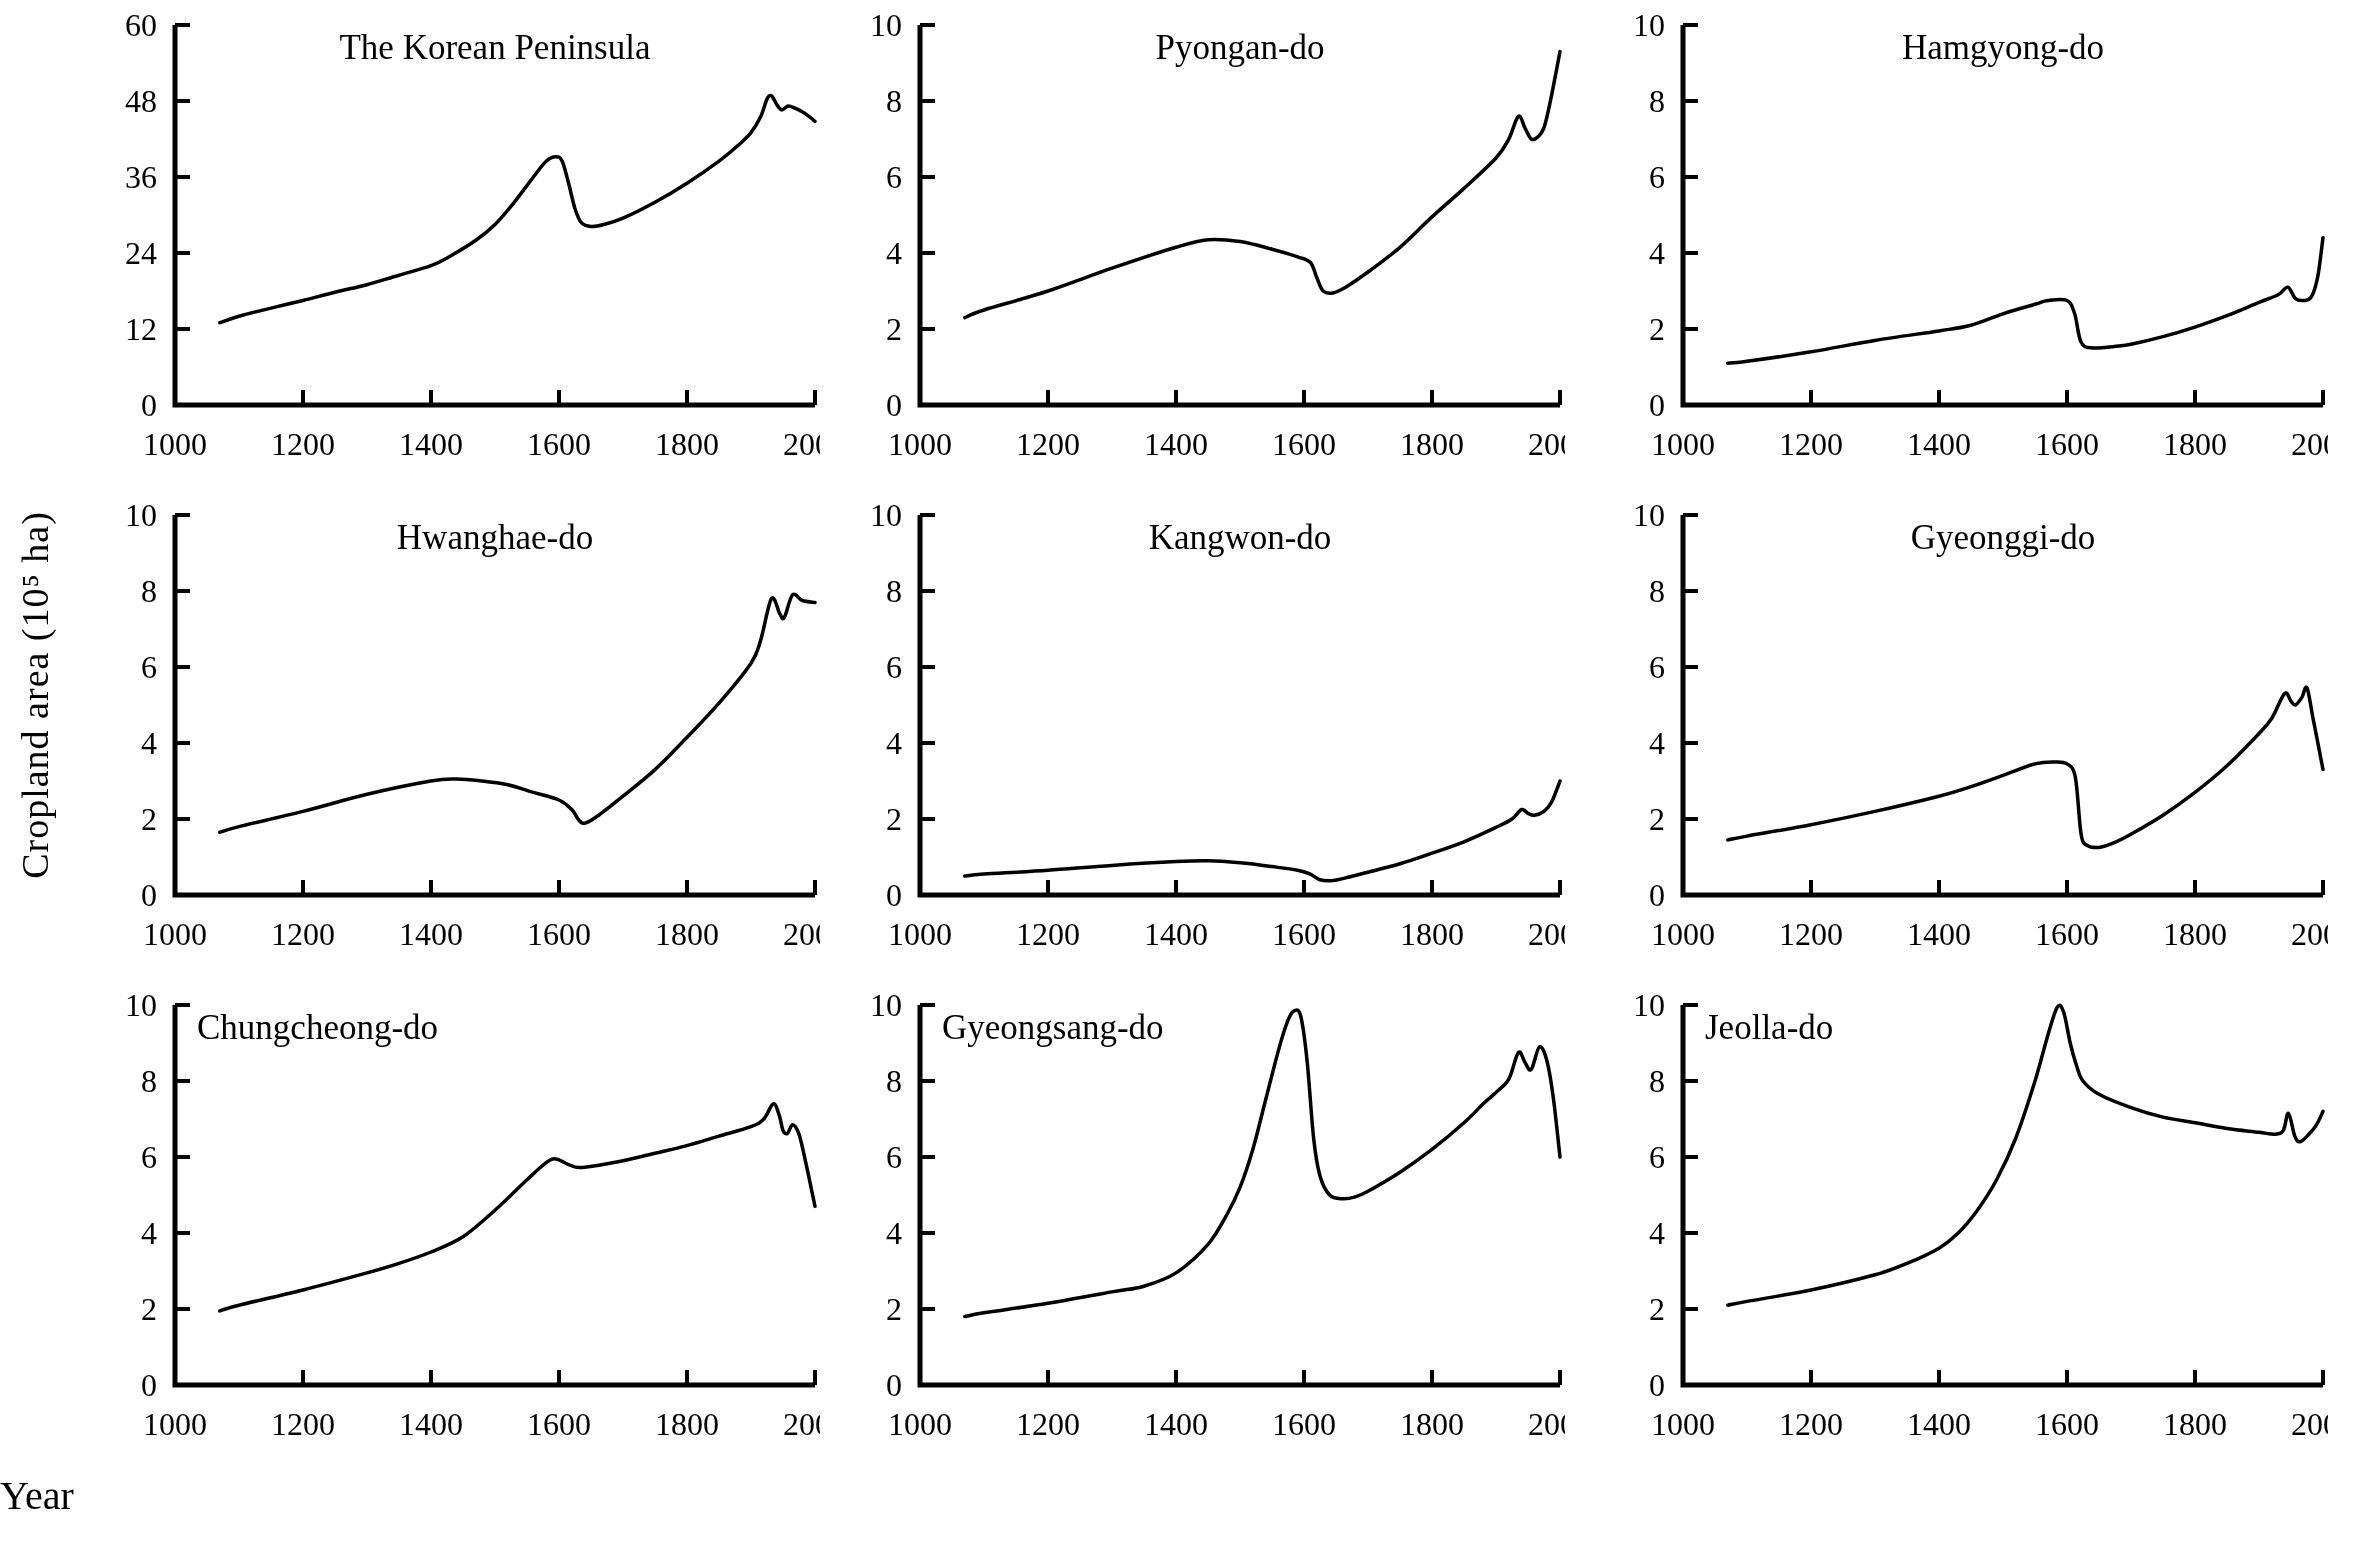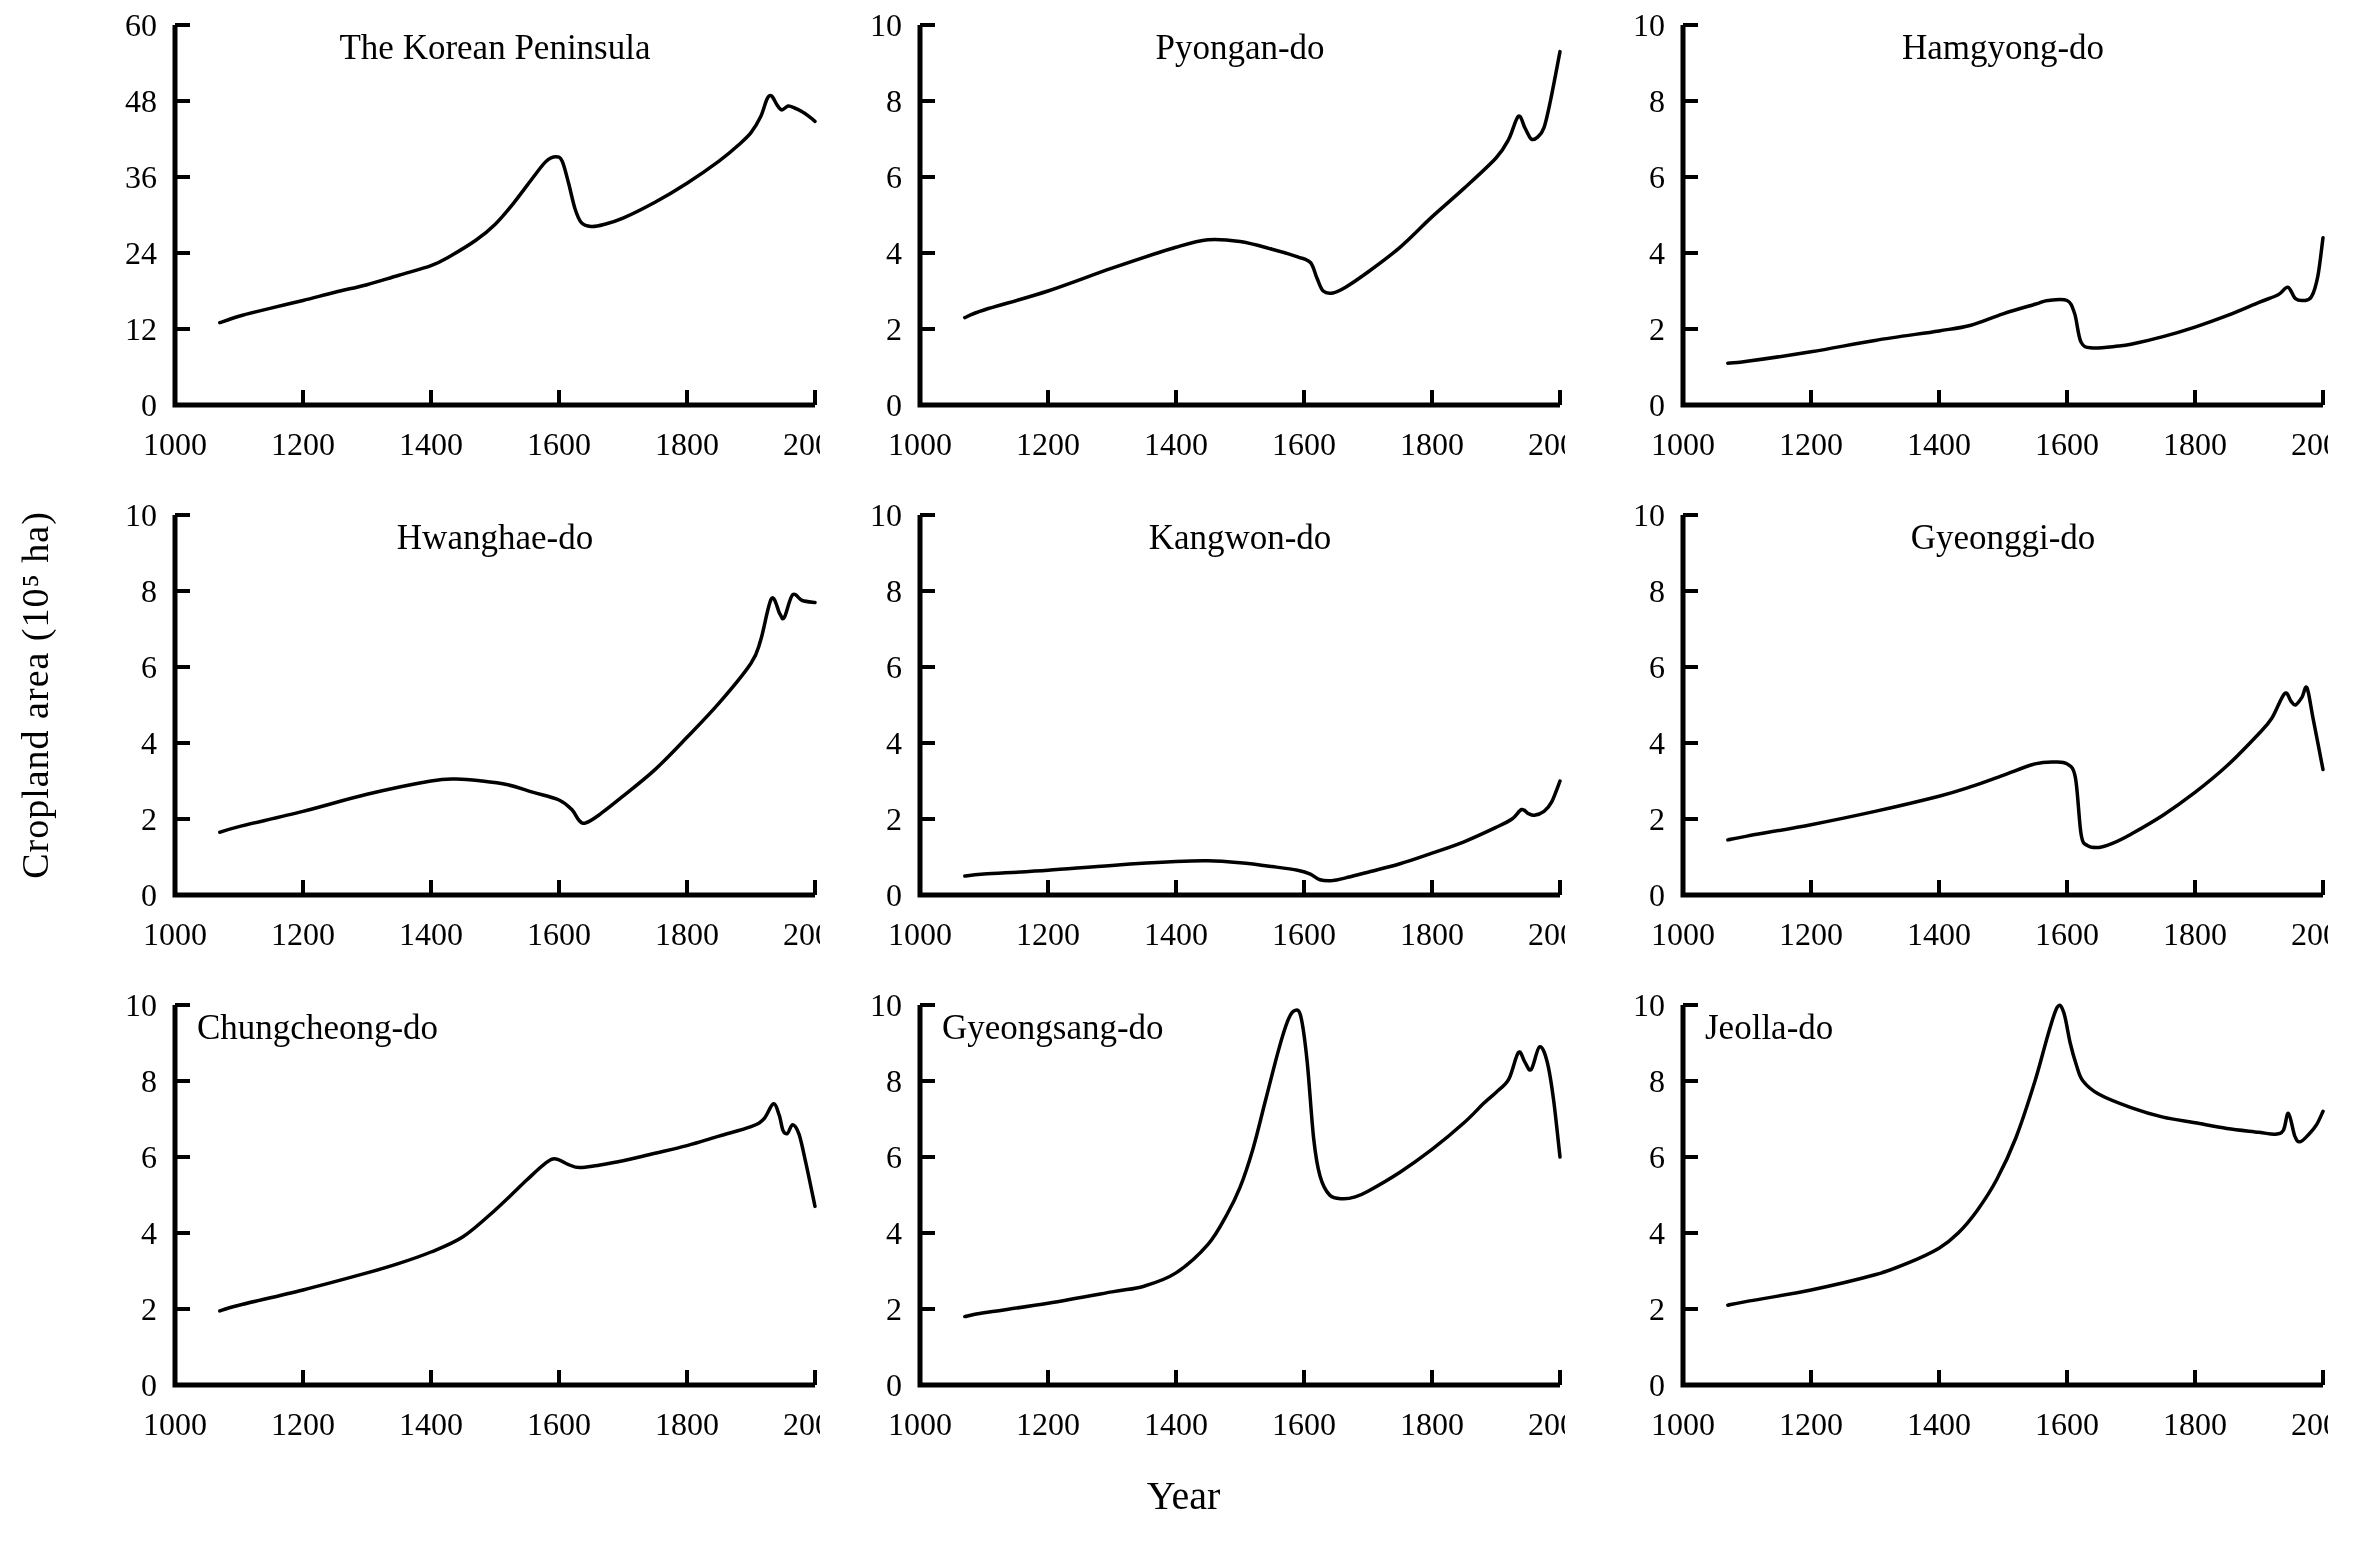--- a/index.html
+++ b/index.html
@@ -5,21 +5,21 @@
   html,body{margin:0;padding:0;background:#ffffff;}
   body{font-family:"Liberation Serif","DejaVu Serif",serif;color:#000;}
   #figure{position:relative;width:2367px;height:1548px;background:#fff;overflow:hidden;}
   .cell{position:absolute;width:760px;height:480px;}
   .cell svg{display:block;width:760px;height:480px;}
   #y-axis-label{
     position:absolute;left:-328px;top:666px;width:740px;height:58px;
     transform:rotate(-90deg);text-align:center;font-size:38px;letter-spacing:1px;
   }
   #x-axis-label{
-    position:absolute;left:0;top:1472px;width:2367px;text-align:center;font-size:40px;
+    position:absolute;left:0;top:1472px;width:2367px;text-align:left;font-size:40px;
   }
 </style>
 </head>
 <body>
 
 <div id="figure">
   <div id="y-axis-label">Cropland area (10⁵ ha)</div>
 
   <div class="cell" style="left:60px;top:5px">
       <svg viewBox="0 0 760 480">

